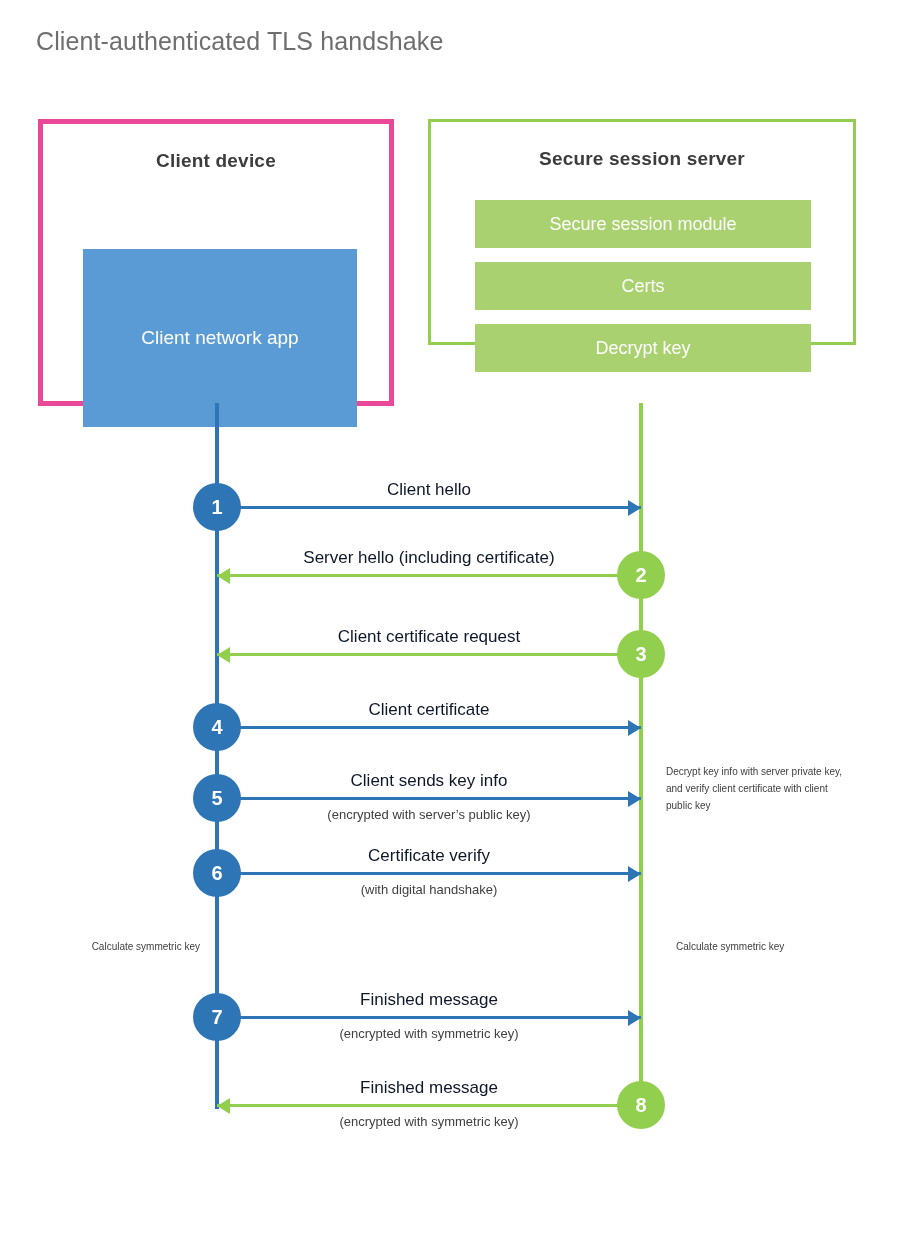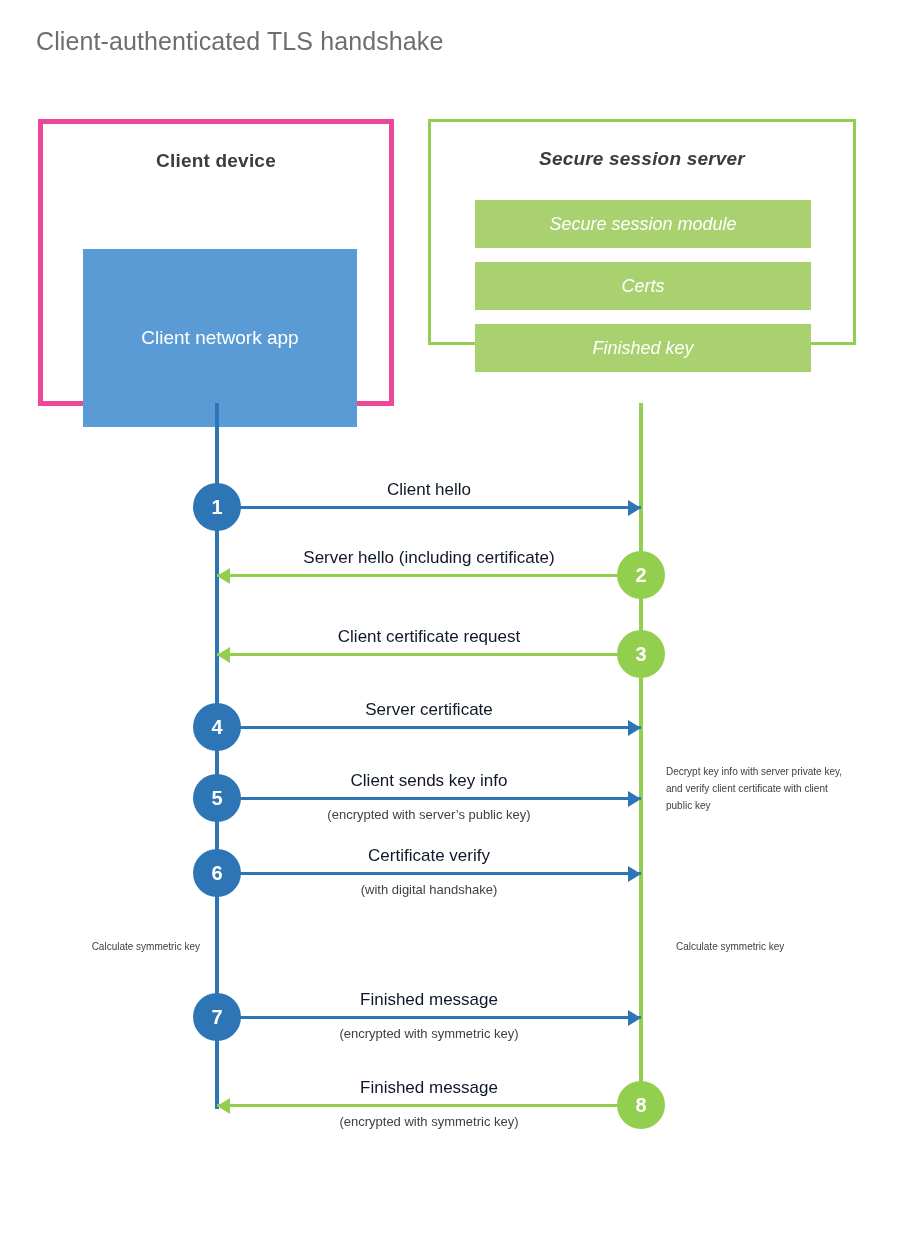--- a/index.html
+++ b/index.html
@@ -40,21 +40,20 @@
     width: 356px;
     height: 287px;
     border: 5px solid #ec4899;
   }
   .actor-box.server {
     left: 428px;
     top: 119px;
     width: 428px;
     height: 226px;
     border: 3px solid #92cf4e;
-    font-style: italic;
   }
   .actor-title {
     text-align: center;
     font-size: 19px;
     font-weight: bold;
     color: #3c3c3c;
     margin-top: 26px;
     letter-spacing: 0.2px;
   }
 
@@ -208,21 +207,21 @@
 <div class="actor-box client">
   <div class="actor-title">Client device</div>
   <div class="client-app">Client network app</div>
 </div>
 
 <div class="actor-box server">
   <div class="actor-title">Secure session server</div>
   <div class="server-stack">
     <div class="server-bar">Secure session module</div>
     <div class="server-bar">Certs</div>
-    <div class="server-bar">Finished key</div>
+    <div class="server-bar">Decrypt key</div>
   </div>
 </div>
 
 <div class="lifeline client"></div>
 <div class="lifeline server"></div>
 
 <div class="seq-row dir-ltr" style="top:507px;">
   <div class="msg-label">Client hello</div>
   <div class="arrow-line c-blue"></div>
   <div class="arrow-head right c-blue"></div>
@@ -237,21 +236,21 @@
 </div>
 
 <div class="seq-row dir-rtl" style="top:654px;">
   <div class="msg-label">Client certificate request</div>
   <div class="arrow-line c-green"></div>
   <div class="arrow-head left c-green"></div>
   <div class="step-badge at-server">3</div>
 </div>
 
 <div class="seq-row dir-ltr" style="top:727px;">
-  <div class="msg-label">Server certificate</div>
+  <div class="msg-label">Client certificate</div>
   <div class="arrow-line c-blue"></div>
   <div class="arrow-head right c-blue"></div>
   <div class="step-badge at-client">4</div>
 </div>
 
 <div class="side-note right-of-server" style="top:763px;">Decrypt key info with server private key, and verify client certificate with client public key</div>
 
 <div class="seq-row dir-ltr" style="top:798px;">
   <div class="msg-label">Client sends key info</div>
   <div class="arrow-line c-blue"></div>

